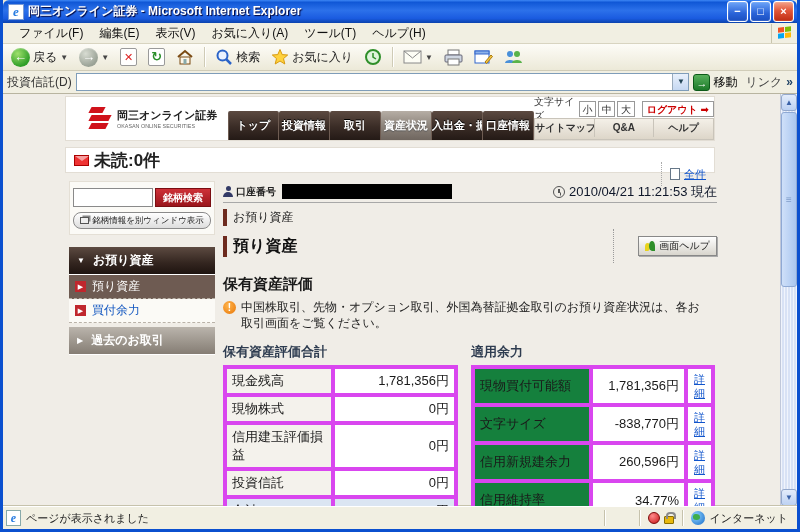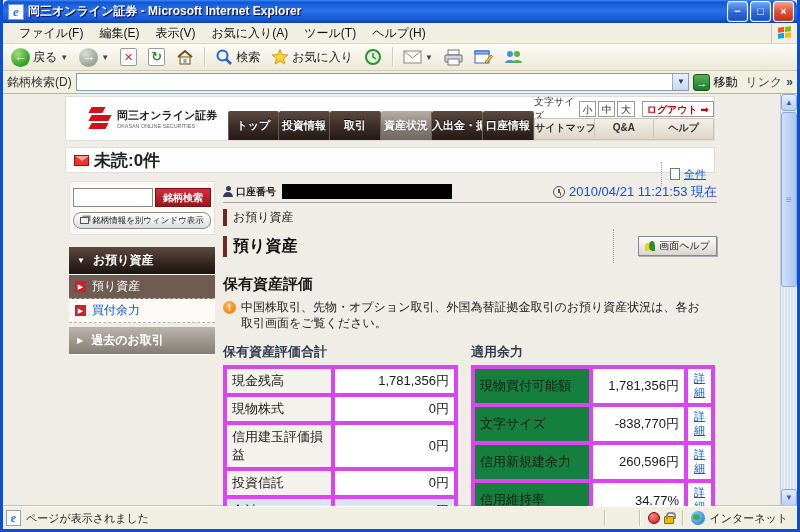--- a/index.html
+++ b/index.html
@@ -148,21 +148,21 @@
   .main { width:494px; position:relative; }
   .account-row { height:22px; border-bottom:1px solid #a8a8a8; display:flex; align-items:center; }
   .user-ico { width:10px; height:11px; position:relative; margin-right:3px; }
   .user-ico::before { content:""; position:absolute; top:0; left:2.5px; width:5px; height:5px; border-radius:50%; background:#333a66; }
   .user-ico::after { content:""; position:absolute; bottom:0; left:0; width:10px; height:5px; border-radius:5px 5px 0 0; background:#333a66; }
   .acct-label { font-size:10px; font-weight:bold; color:#222; margin-right:6px; }
   .redact { width:170px; height:15px; background:#000; }
   .ts-wrap { margin-left:auto; display:flex; align-items:center; gap:4px; }
   .clock-ico { width:12px; height:12px; border:1.5px solid #555; border-radius:50%; position:relative; }
   .clock-ico::after { content:""; position:absolute; left:4px; top:2px; width:1.5px; height:4px; background:#555; box-shadow:1.5px 3px 0 -0.5px #555; }
-  .timestamp { font-size:13px; color:#1d4ed8; }
+  .timestamp { font-size:13px; color:#0f172a; }
   .breadcrumb-row { margin-top:6px; display:flex; }
   .crumb { border-left:4px solid #6d2a1e; padding-left:6px; font-size:12px; color:#222; }
   .title-row { margin-top:3px; display:flex; align-items:center; }
   .page-title { border-left:4px solid #6d2a1e; padding-left:6px; font-size:16px; font-weight:bold; color:#111; }
   .help-wrap { margin-left:auto; display:flex; align-items:center; gap:24px; }
   .dotted-v { width:1px; height:34px; border-left:1px dotted #999; }
   .help-btn { height:20px; border:1px solid #888; background:linear-gradient(180deg,#fefefe,#d8d5cd); box-shadow:1px 1px 0 #aaa;
     font-size:10px; color:#222; display:flex; align-items:center; gap:4px; padding:0 6px; cursor:pointer; }
   .leaf-ico { width:10px; height:10px; position:relative; }
   .leaf-ico::before { content:""; position:absolute; left:0; top:2px; width:5px; height:8px; background:#e8d21c; border-radius:50% 50% 50% 0; }
@@ -177,21 +177,21 @@
   .tcol-l { width:235px; } .tcol-r { width:244px; }
   .tbl-title { font-size:13px; font-weight:bold; color:#2e3c50; margin-bottom:4px; }
   table.xtbl { border-collapse:collapse; width:100%; border:1px solid #555; }
   table.xtbl td { border:4px solid #d946ef; font-size:13px; padding:3px 5px; color:#1a1a1a; }
   .lab { background:#f4f2ec; width:108px; }
   .val { text-align:right; background:#fff; }
   tr.total td { background:#dbe5f2; }
   .tcol-r .lab { background:#15803d; width:118px;margin-top:44px; }
   .det { width:24px; background:#fff; text-align:center; padding:2px 1px; }
   .detail-link { display:inline-block; width:13px; font-size:11px; line-height:14px; color:#15c;
-    text-decoration:underline; word-break:break-all; cursor:pointer;font-family:Liberation Mono, monospace; }
+    text-decoration:underline; word-break:break-all; cursor:pointer; }
 </style>
 </head>
 <body>
 
 <div class="xp-window">
 
   <div class="titlebar">
     <span class="ticon">e</span>
     <span class="ttext">岡三オンライン証券 - Microsoft Internet Explorer</span>
     <span class="winbtn">−</span>
@@ -286,21 +286,21 @@
       <svg width="18" height="16" viewBox="0 0 18 16">
           <circle cx="6" cy="5" r="3" fill="#4a90d9"></circle>
           <path d="M1 14 c0-4 10-4 10 0 Z" fill="#4a90d9"></path>
           <circle cx="13" cy="5" r="3" fill="#59b34a"></circle>
           <path d="M8 14 c0-4 10-4 10 0 Z" fill="#59b34a"></path>
         </svg>
     </span>
   </div>
 
   <div class="addressbar">
-    <span class="alabel">銘柄検索(D)</span>
+    <span class="alabel">投資信託(D)</span>
     <span class="addr-input-wrap">
       <input class="addr-input" value="" style="">
       <span class="addr-drop">▼</span>
     </span>
     <span class="go-btn">
       <span class="go-ico">→</span>
       <span>移動</span>
     </span>
     <span class="links-lab">リンク</span>
     <span class="chev">»</span>

